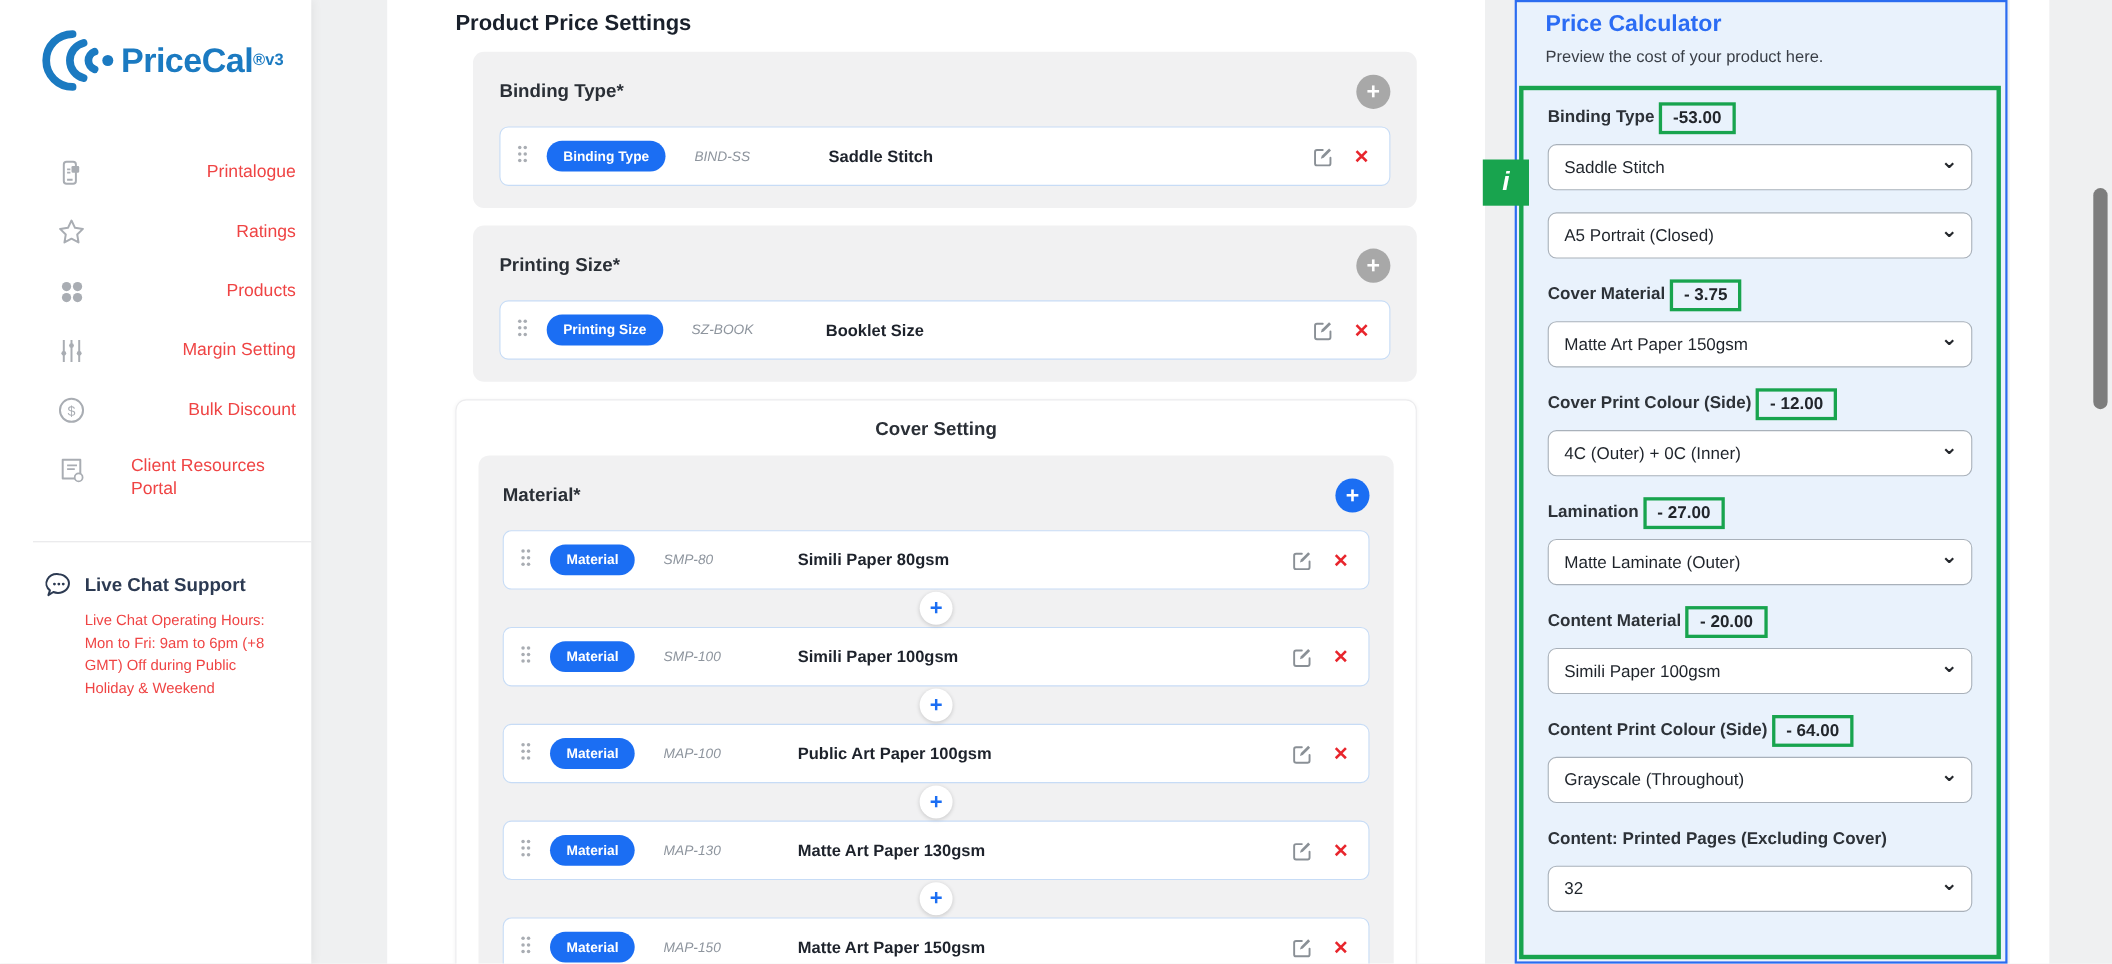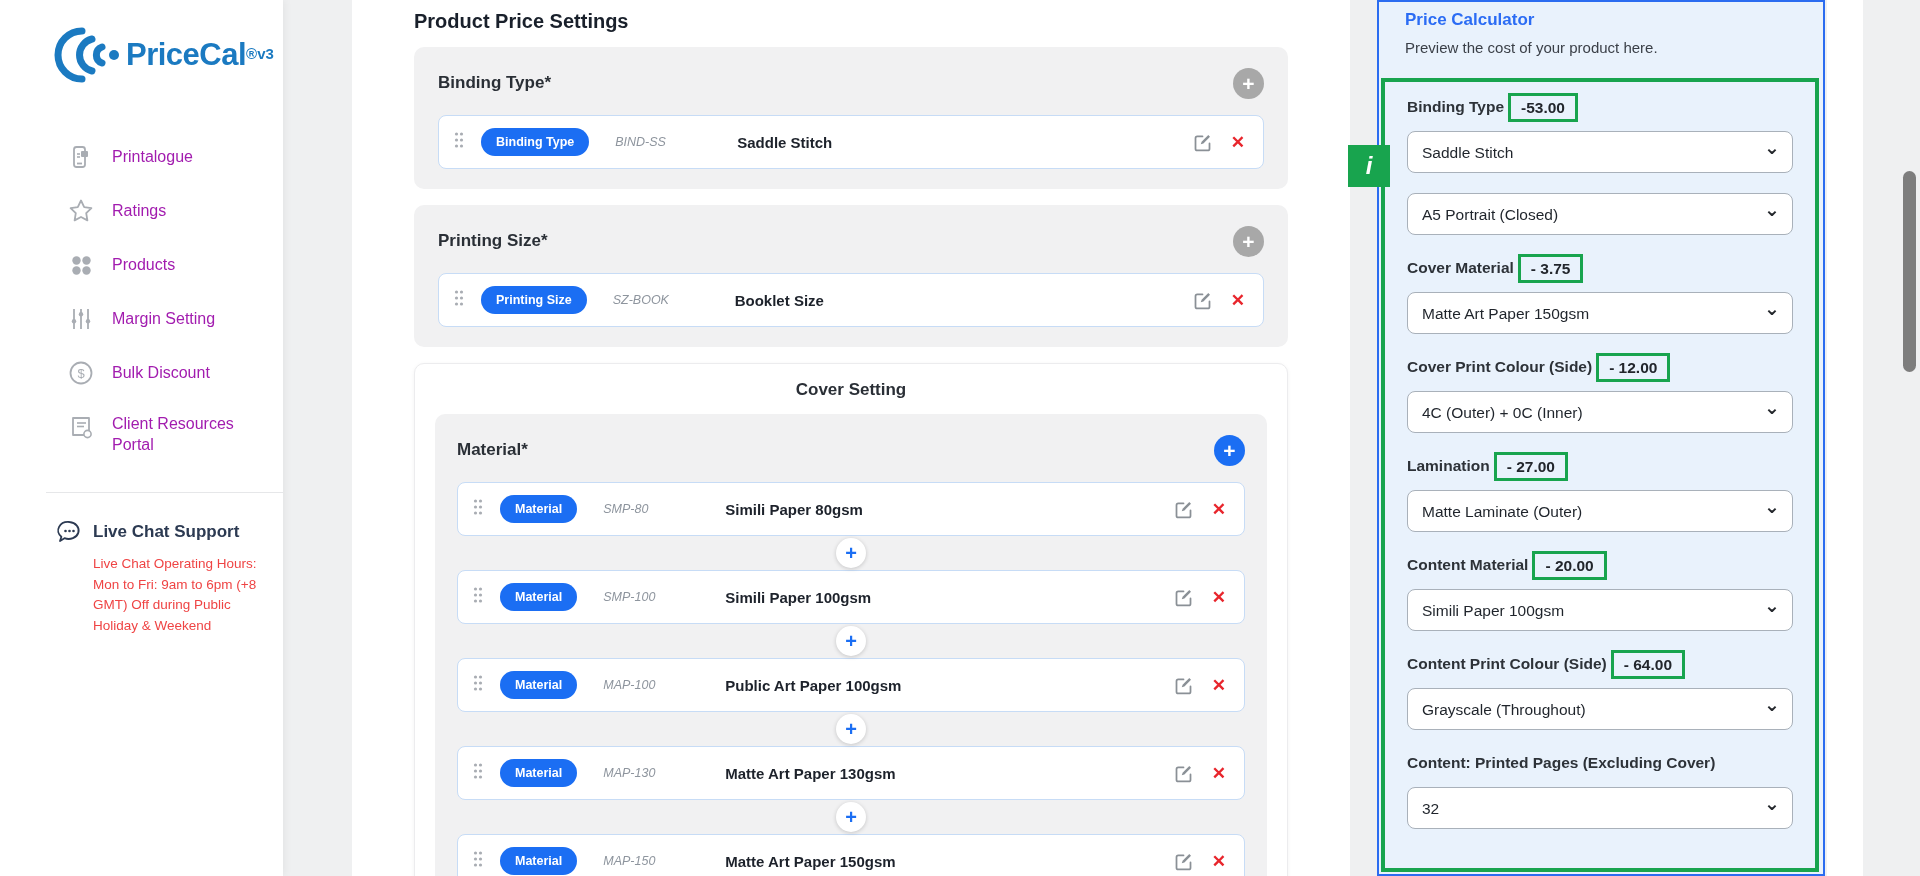--- a/index.html
+++ b/index.html
@@ -1,38 +1,38 @@
 <!DOCTYPE html>
 <html><head>
 <meta charset="utf-8">
 <style>
   * { margin:0; padding:0; box-sizing:border-box; }
   html,body { width:1920px; height:876px; overflow:hidden;
     font-family:"Liberation Sans","DejaVu Sans",sans-serif; background:#eff0f1; }
 
   
   .sidebar { position:absolute; left:0; top:0; width:283px; height:876px;
-    background:#ffffff; box-shadow:2px 0 8px rgba(0,0,0,.05); z-index:5;padding-left:16px; }
+    background:#ffffff; box-shadow:2px 0 8px rgba(0,0,0,.05); z-index:5; }
   .logo { display:flex; align-items:flex-start; padding:26px 0 0 36px; }
   .logo-text { font-size:31px; font-weight:700; color:#1b7ac1; letter-spacing:-.5px; line-height:58px;}
   .logo-sup { font-size:15px; font-weight:700; color:#1b7ac1; vertical-align:super; line-height:1; }
   .nav { margin-top:44px; }
   .nav-item { display:flex; align-items:center; gap:18px; padding:14px 14px 14px 52px;
-    color:#a21caf; font-size:16px; cursor:pointer; line-height:1.3; }
+    color:#ef4444; font-size:16px; cursor:pointer; line-height:1.3;justify-content:space-between; }
   .nav-item svg { flex:0 0 26px; }
   .divider { height:1px; background:#e6e7e9; margin:22px 0 0 30px; }
   .support { padding:26px 26px 0 40px; }
   .support-head { display:flex; align-items:center; gap:10px; font-size:17px; font-weight:700; color:#2c3a52; }
   .support-lines { margin:8px 0 0 37px; font-size:13.5px; color:#ef4444; line-height:1.55; }
 
   
   .main { position:absolute; left:352px; top:0; width:998px; height:876px;
     background:#ffffff; padding:10px 62px 0 62px; overflow:hidden; }
   .page-title { font-size:20px; font-weight:700; color:#19202b; }
-  .gray-card { margin-top:14px; background:#f1f1f2; border-radius:10px; padding:20px 24px 20px 24px; }
+  .gray-card { margin-top:14px; background:#f1f1f2; border-radius:10px; padding:20px 24px 20px 24px;margin-left:16px; }
   .card-head { display:flex; align-items:center; justify-content:space-between; height:32px; }
   .card-title { font-size:17px; font-weight:700; color:#2a2f36; }
   .circle-btn { width:31px; height:31px; border-radius:50%; border:none; cursor:pointer;
     color:#fff; font-size:21px; font-weight:600; line-height:29px; text-align:center; padding:0; }
   .circle-gray { background:#a8a8a8; }
   .circle-blue { background:#1b6ef3; }
   .item-row { margin-top:16px; background:#fff; border:1px solid #c7dcf6; border-radius:8px;
     height:54px; display:flex; align-items:center; padding:0 18px 0 14px; }
   .row-name { font-size:15px; font-weight:700; color:#1d222b; margin-left:26px; }
   .row-code { font-size:12.5px; font-style:italic; color:#8e959e; margin-left:26px; width:96px; }
@@ -46,21 +46,21 @@
     box-shadow:0 1px 4px rgba(0,0,0,.05); padding:16px 20px 20px 20px; }
   .cover-title { text-align:center; font-size:17px; font-weight:700; color:#2a2f36; }
   .mat-section { margin-top:14px; background:#f1f1f2; border-radius:10px; padding:20px 22px; }
   .between { height:34px; display:flex; align-items:center; justify-content:center; }
   .between-btn { width:30px; height:30px; border-radius:50%; background:#fff; border:none;
     box-shadow:0 1px 4px rgba(0,0,0,.18); color:#1b6ef3; font-size:20px; font-weight:700; cursor:pointer; line-height:28px; }
 
   
   .panel { position:absolute; left:1377px; top:0; width:448px; height:876px;
     background:#e9f2fc; border:2px solid #2b6cf0; }
-  .panel-title { margin:8px 0 0 26px; font-size:17px; font-weight:700; color:#2b6cf4; }
+  .panel-title { margin:8px 0 0 26px; font-size:21px; font-weight:700; color:#2b6cf4; }
   .panel-sub { margin:9px 0 0 26px; font-size:15px; color:#3a3f47; }
   .green-rect { position:absolute; left:2px; right:4px; top:76px; bottom:2px;
     border:4px solid #18a44e; padding:12px 22px 0 22px; overflow:hidden; }
   .info-badge { position:absolute; left:-31px; top:143px; width:42px; height:42px;
     background:#18a44e; color:#fff; font-size:24px; font-weight:700; font-style:italic;
     display:flex; align-items:center; justify-content:center; cursor:pointer; z-index:6; }
   .field { margin-bottom:20px; }
   .field-label-row { display:flex; align-items:center; height:26px; }
   .field-label { font-size:15.5px; font-weight:700; color:#2d3238; }
   .val-box { display:inline-block; border:3px solid #18a44e; padding:0 10px; margin-left:4px;

